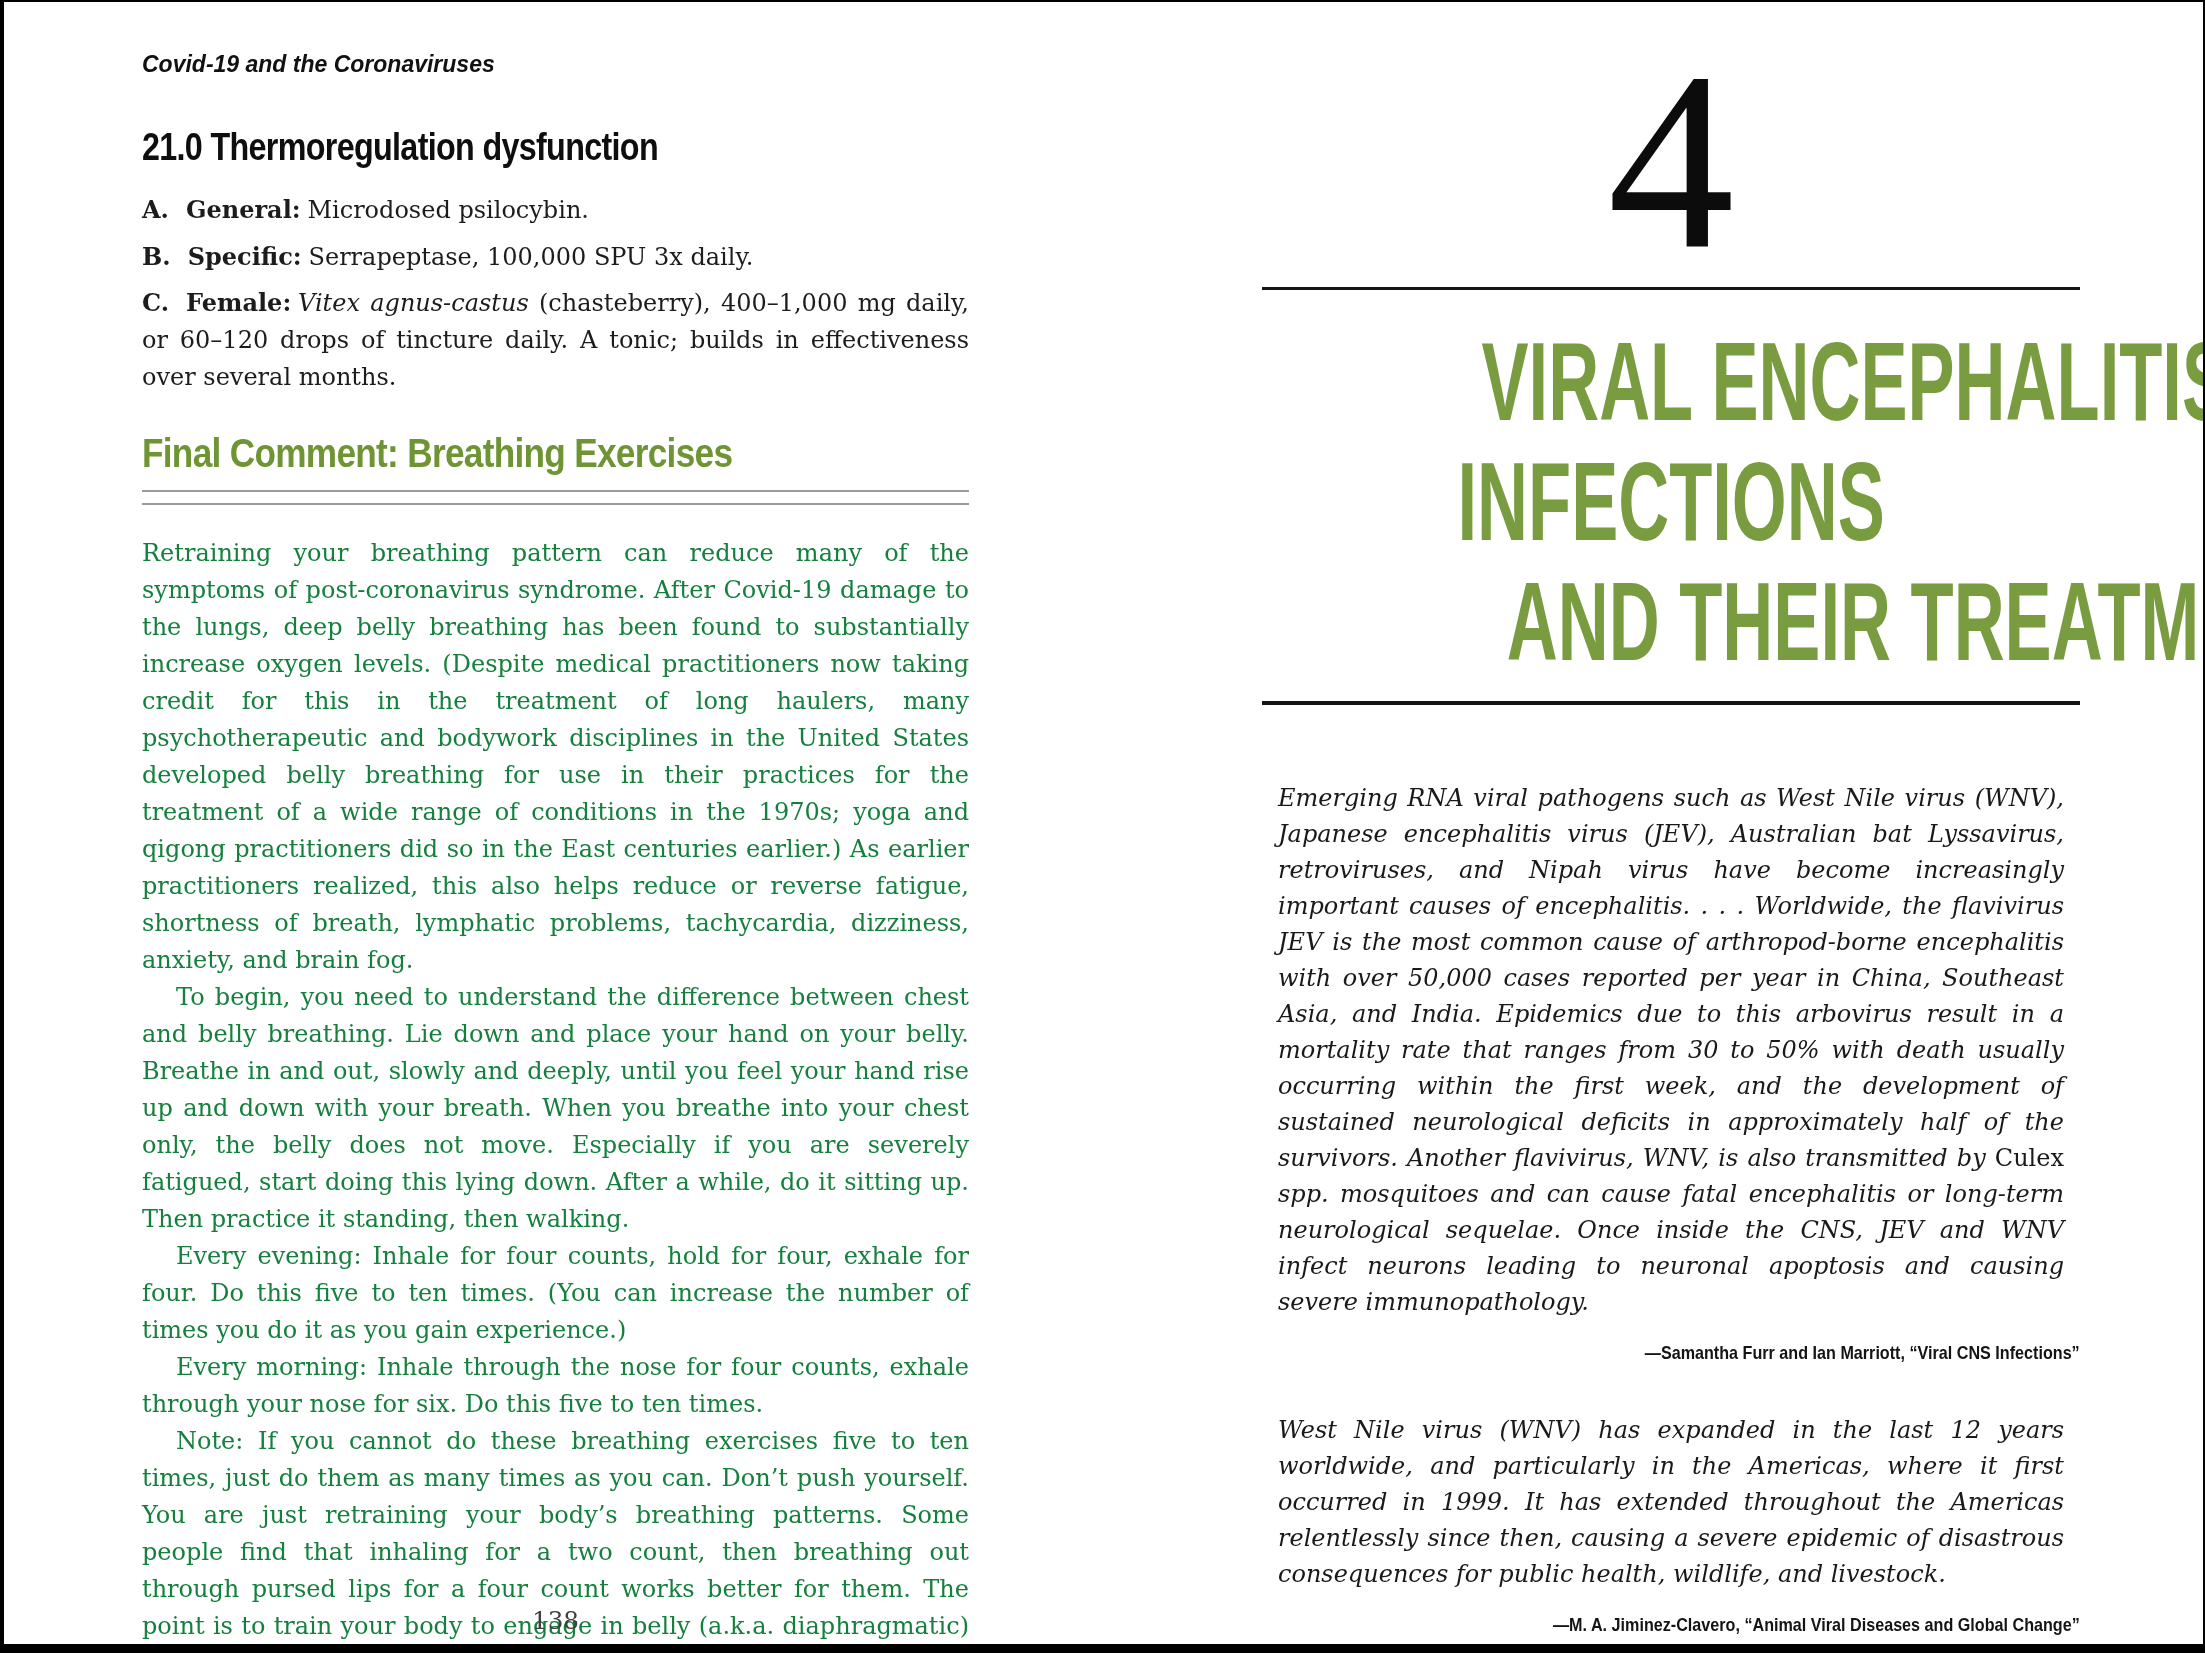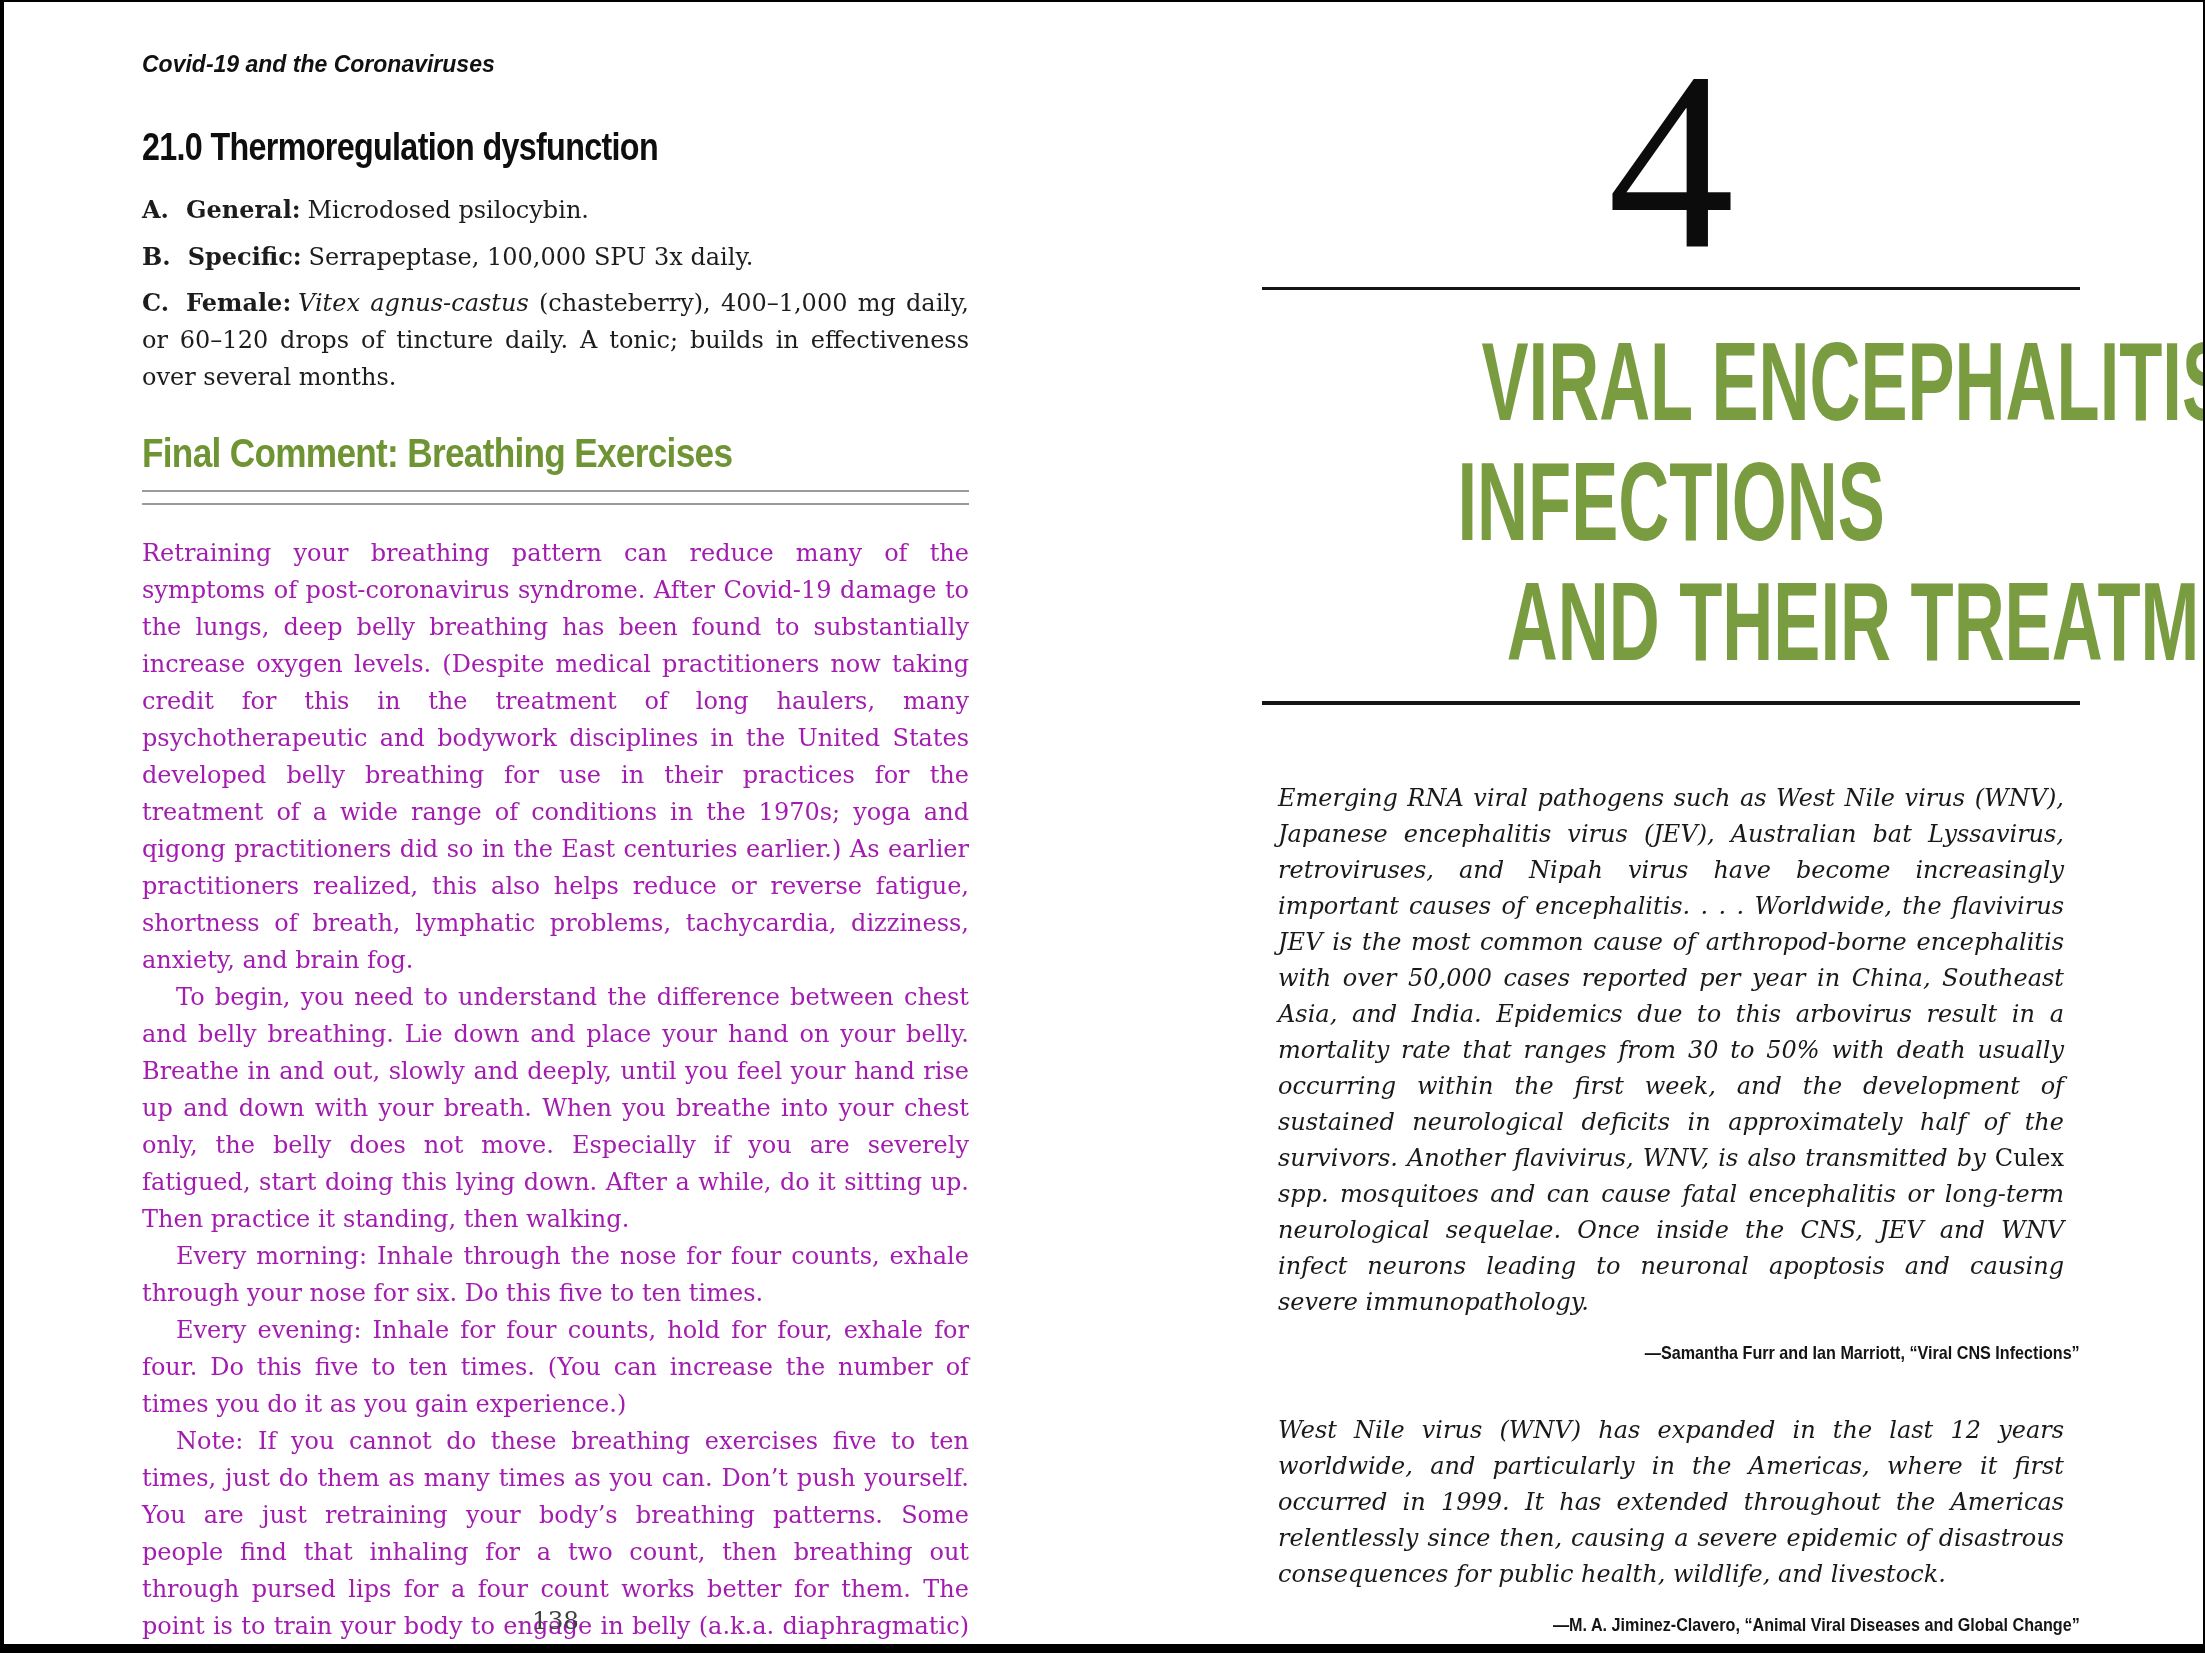--- a/index.html
+++ b/index.html
@@ -51,21 +51,21 @@
   }
   .double-rule{
     height:11px;
     border-top:2.5px solid #9b9b9b;
     border-bottom:2.5px solid #9b9b9b;
     margin-top:13.6px;
   }
   .body-paragraphs{margin-top:30.5px;}
   .body-para{
     margin:0;font-size:24px;line-height:37px;text-align:justify;
-    text-indent:34px;color:#a21caf;
+    text-indent:34px;color:#15803d;
   }
   .body-para.first{text-indent:0;}
 
   .page-number{
     position:absolute;top:1604px;
     font-size:24.6px;color:#3f3f3f;text-align:center;
     font-family:"DejaVu Serif", serif;
   }
   .page-number.left{left:138px;width:827px;}
   .page-number.right{left:1258px;width:818px;}
@@ -117,22 +117,22 @@
         <div class="therapy-item"><span class="item-letter">C.</span><span class="item-label">Female:</span><span class="item-seg-italic">Vitex agnus-castus</span><span> (chasteberry), 400–1,000 mg daily, or 60–120 drops of tincture daily. A tonic; builds in effectiveness over several months.</span></div>
       </div>
 
     <div class="final-heading" style="color: rgb(111, 148, 52);">Final Comment: Breathing Exercises</div>
 
     <div class="double-rule"></div>
 
     <div class="body-paragraphs" id="body-paragraphs">
         <p class="body-para first">Retraining your breathing pattern can reduce many of the symptoms of post-coronavirus syndrome. After Covid-19 damage to the lungs, deep belly breathing has been found to substantially increase oxygen levels. (Despite medical practitioners now taking credit for this in the treatment of long haulers, many psychotherapeutic and bodywork disciplines in the United States developed belly breathing for use in their practices for the treatment of a wide range of conditions in the 1970s; yoga and qigong practitioners did so in the East centuries earlier.) As earlier practitioners realized, this also helps reduce or reverse fatigue, shortness of breath, lymphatic problems, tachycardia, dizziness, anxiety, and brain fog.</p>
         <p class="body-para">To begin, you need to understand the difference between chest and belly breathing. Lie down and place your hand on your belly. Breathe in and out, slowly and deeply, until you feel your hand rise up and down with your breath. When you breathe into your chest only, the belly does not move. Especially if you are severely fatigued, start doing this lying down. After a while, do it sitting up. Then practice it standing, then walking.</p>
+        <p class="body-para">Every evening: Inhale for four counts, hold for four, exhale for four. Do this five to ten times. (You can increase the number of times you do it as you gain experience.)</p>
         <p class="body-para">Every morning: Inhale through the nose for four counts, exhale through your nose for six. Do this five to ten times.</p>
-        <p class="body-para">Every evening: Inhale for four counts, hold for four, exhale for four. Do this five to ten times. (You can increase the number of times you do it as you gain experience.)</p>
         <p class="body-para">Note: If you cannot do these breathing exercises five to ten times, just do them as many times as you can. Don’t push yourself. You are just retraining your body’s breathing patterns. Some people find that inhaling for a two count, then breathing out through pursed lips for a four count works better for them. The point is to train your body to engage in belly (a.k.a. diaphragmatic) breathing as a normal behavior.</p>
       </div>
   </div>
 
   <div class="page-number left">138</div>
 
   <div class="page-inner right-inner">
     <div class="chapter-number">4</div>
 
     <div class="chapter-rule rule-top"></div>

